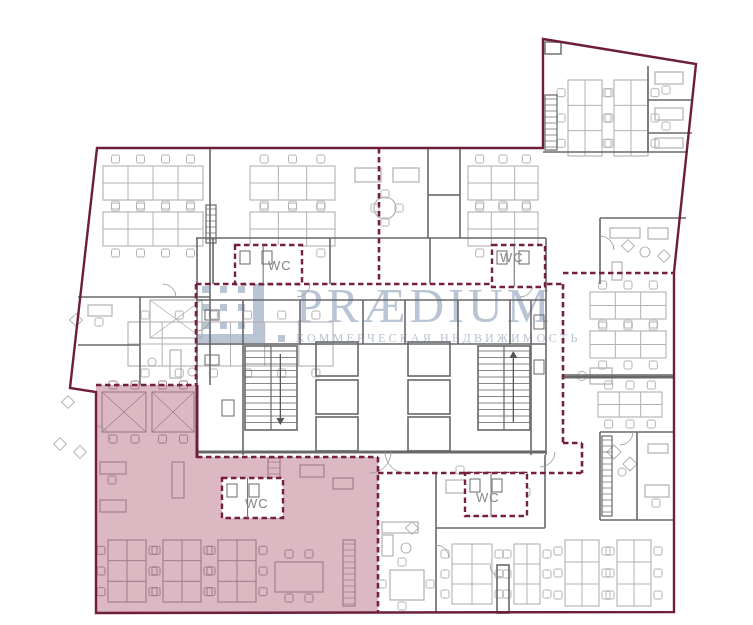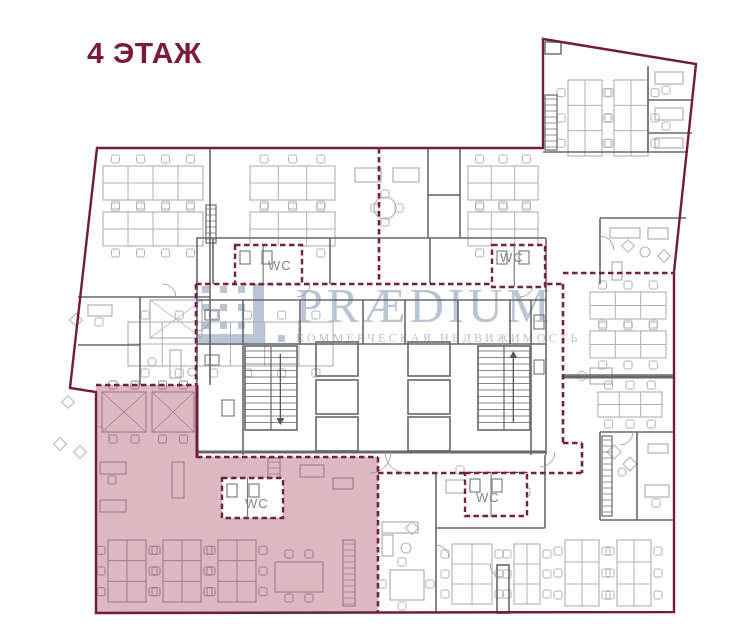--- a/index.html
+++ b/index.html
@@ -12,21 +12,20 @@
     position:absolute;left:87px;top:36px;font-size:30px;font-weight:bold;
     letter-spacing:0.5px;z-index:5;
   }
   svg{position:absolute;left:0;top:0;}
   text{user-select:none;}
 </style>
 </head>
 <body>
 
 <div id="canvas-wrap">
-  <div id="floor-title" style="color: rgb(123, 27, 60);">4 ЭТАЖ</div>
   <svg id="plan" width="753" height="625" viewBox="0 0 753 625">
       <g>
         <polygon points="96,385 197,385 197,457 378,457 378,613 96,613" fill="#dbb8c2" stroke="none"></polygon>
       </g>
       <g opacity="0.95">
         <g>
           <rect x="202" y="286" width="7" height="7" fill="#b6c1d2"></rect>
           <rect x="220" y="286" width="7" height="7" fill="#b6c1d2"></rect>
           <rect x="238" y="286" width="7" height="7" fill="#b6c1d2"></rect>
           <rect x="202" y="304" width="7" height="7" fill="#b6c1d2"></rect>

